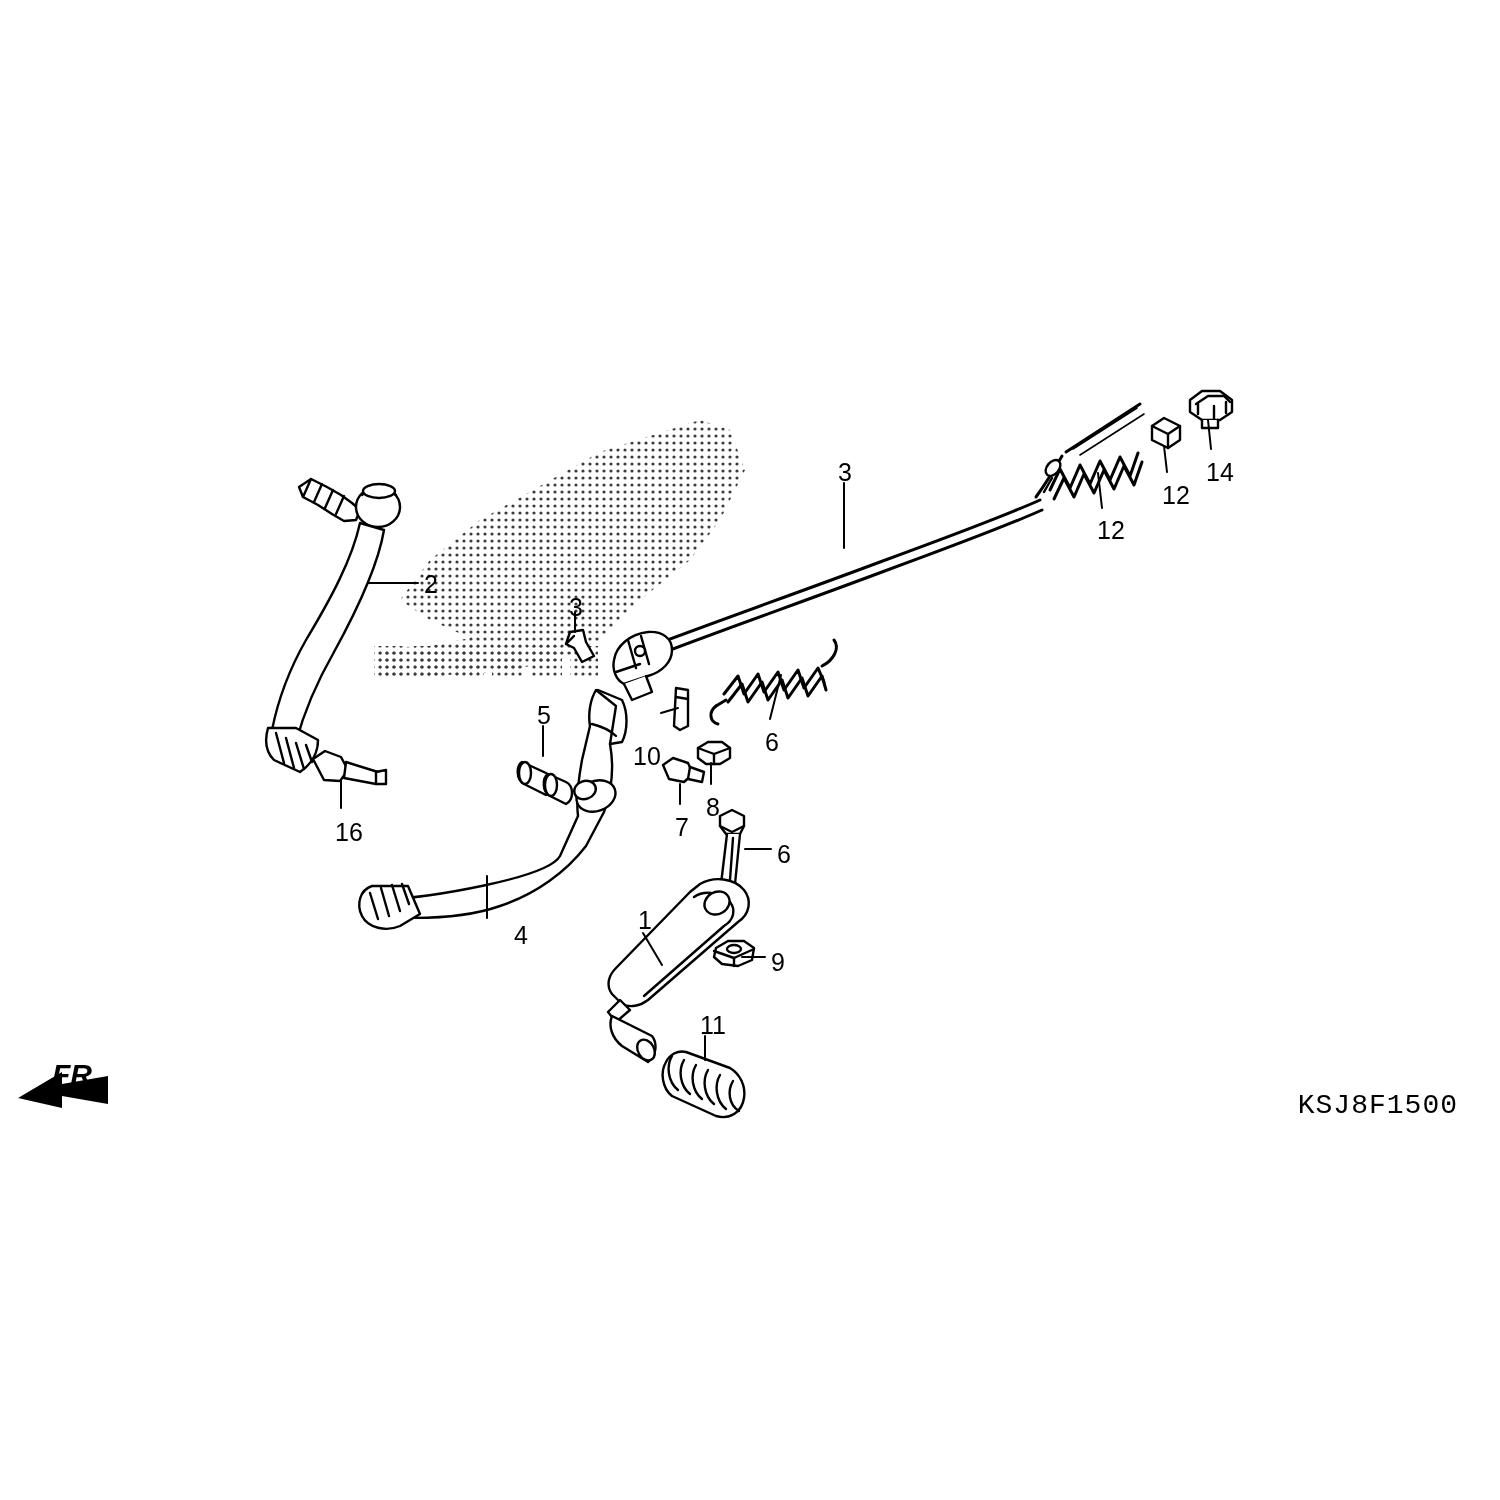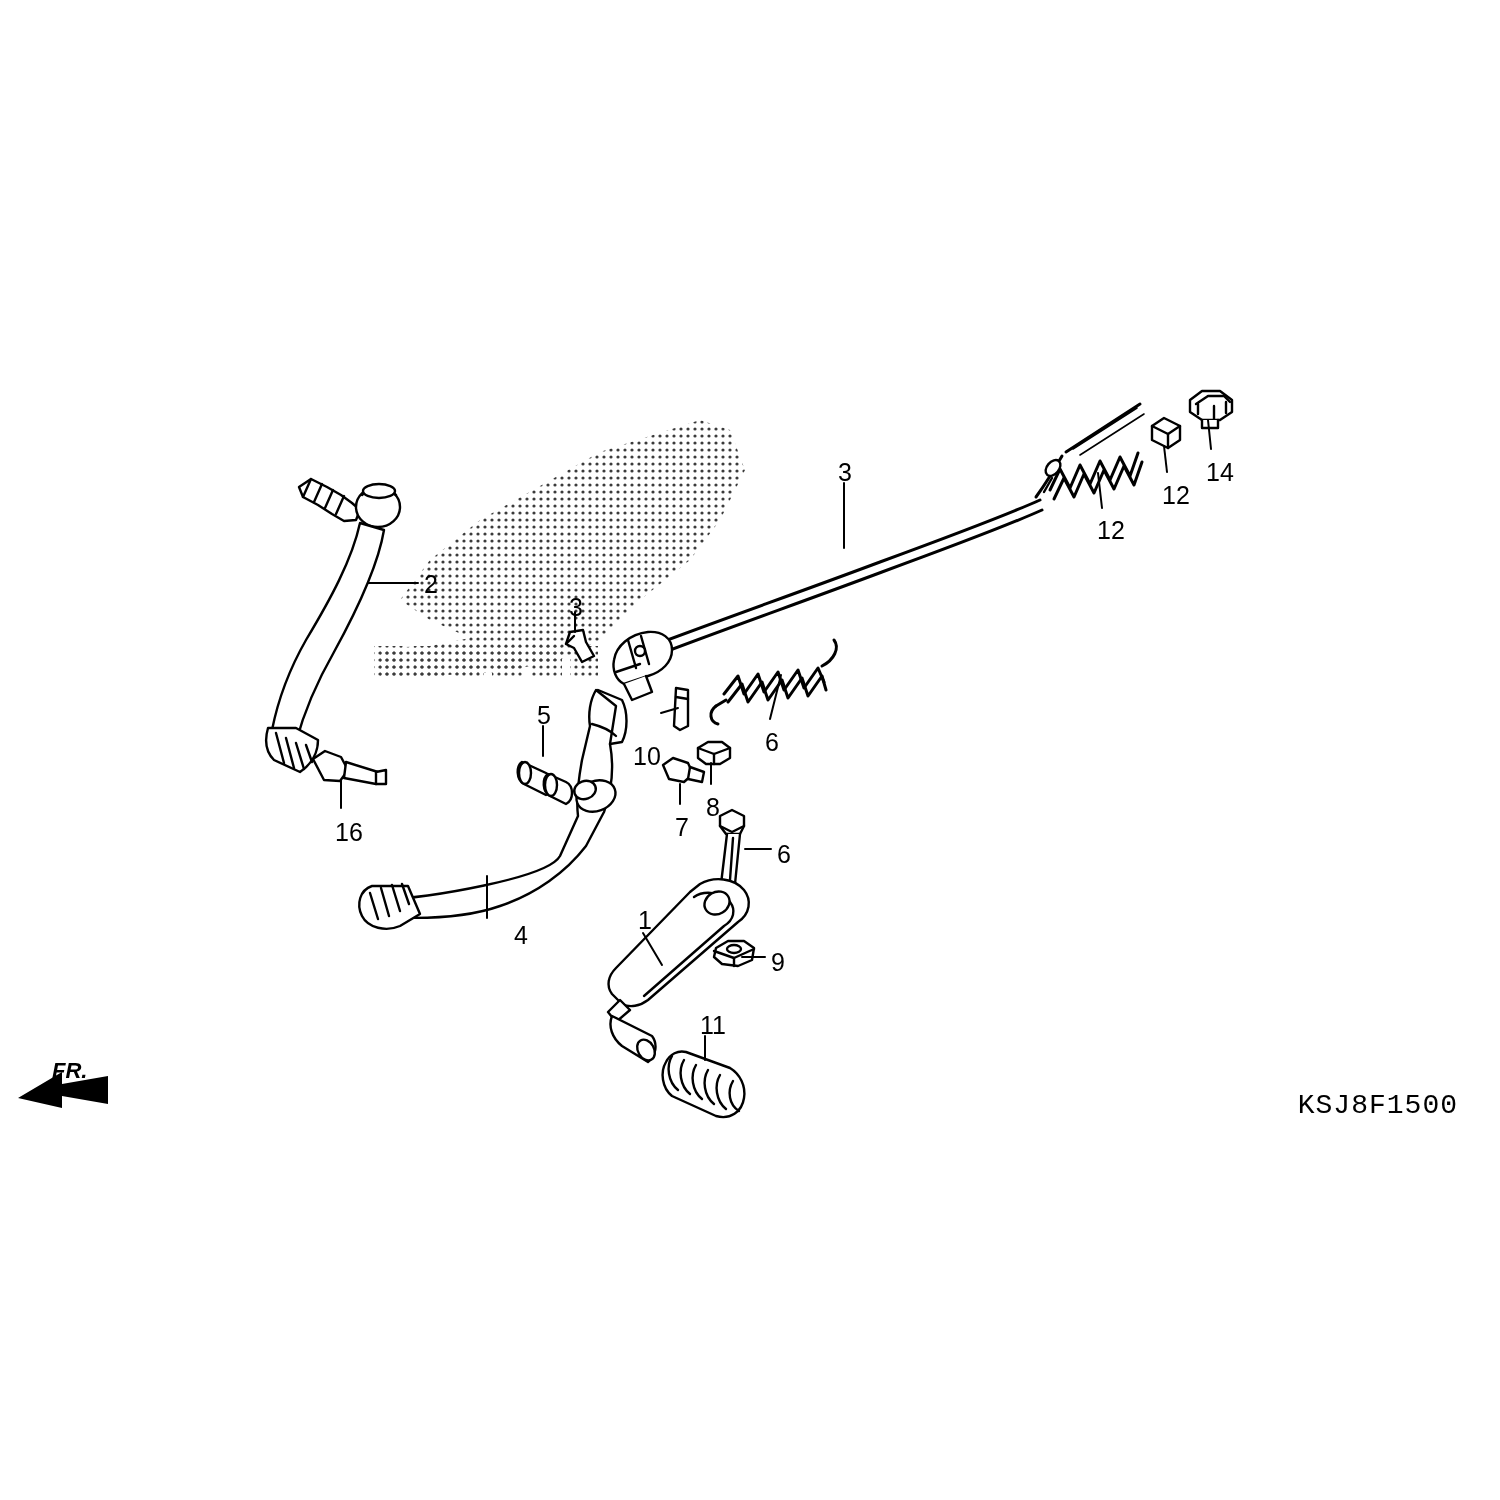--- a/index.html
+++ b/index.html
@@ -40,21 +40,21 @@
     letter-spacing: 1px;
     color: #000000;
   }
   #front-label {
     position: absolute;
     left: 52px;
     top: 1058px;
     font-family: "Liberation Sans", sans-serif;
     font-weight: bold;
     font-style: italic;
-    font-size: 22px;
+    font-size: 30px;
     color: #000000;
   }
 </style>
 </head>
 <body>
 
 <div id="page">
 
   <svg id="diagram-svg" viewBox="0 0 1500 1500">
     <defs>

